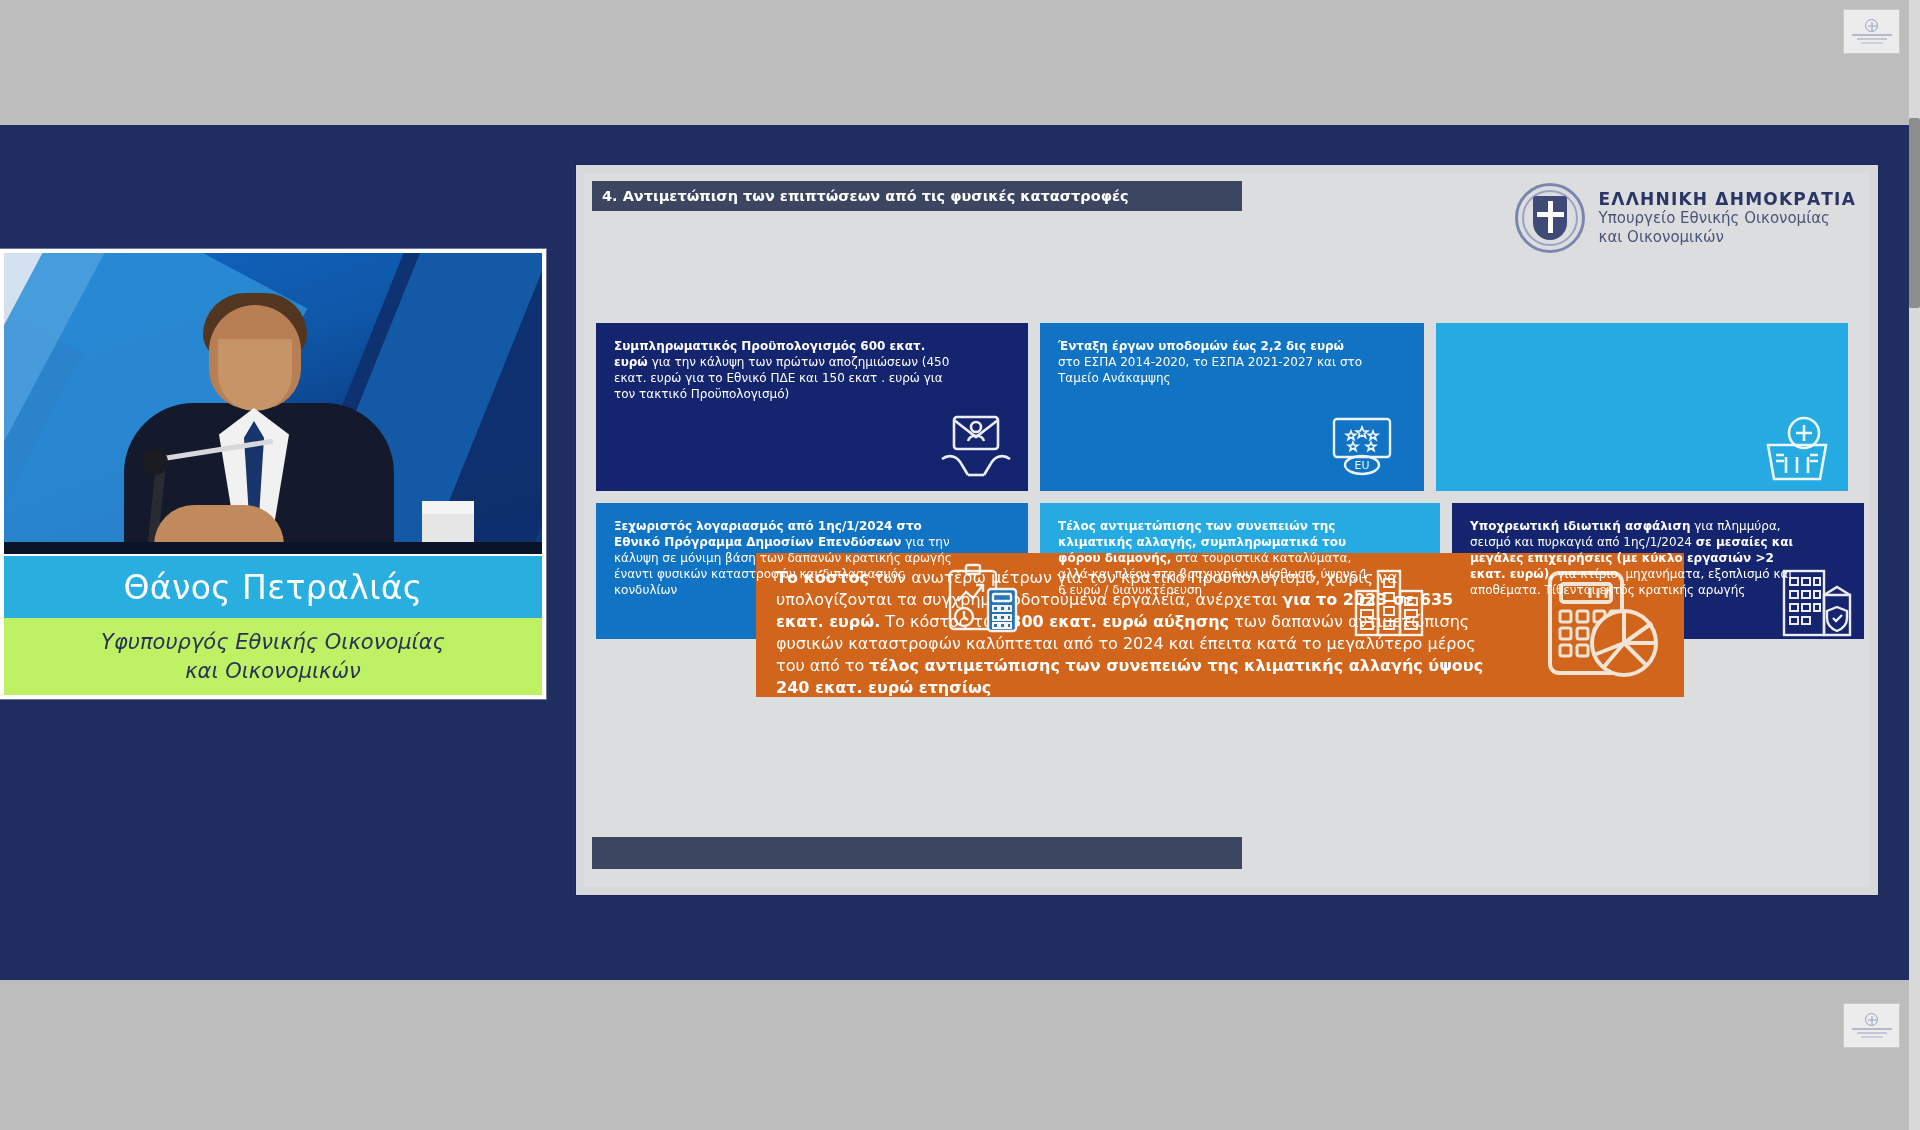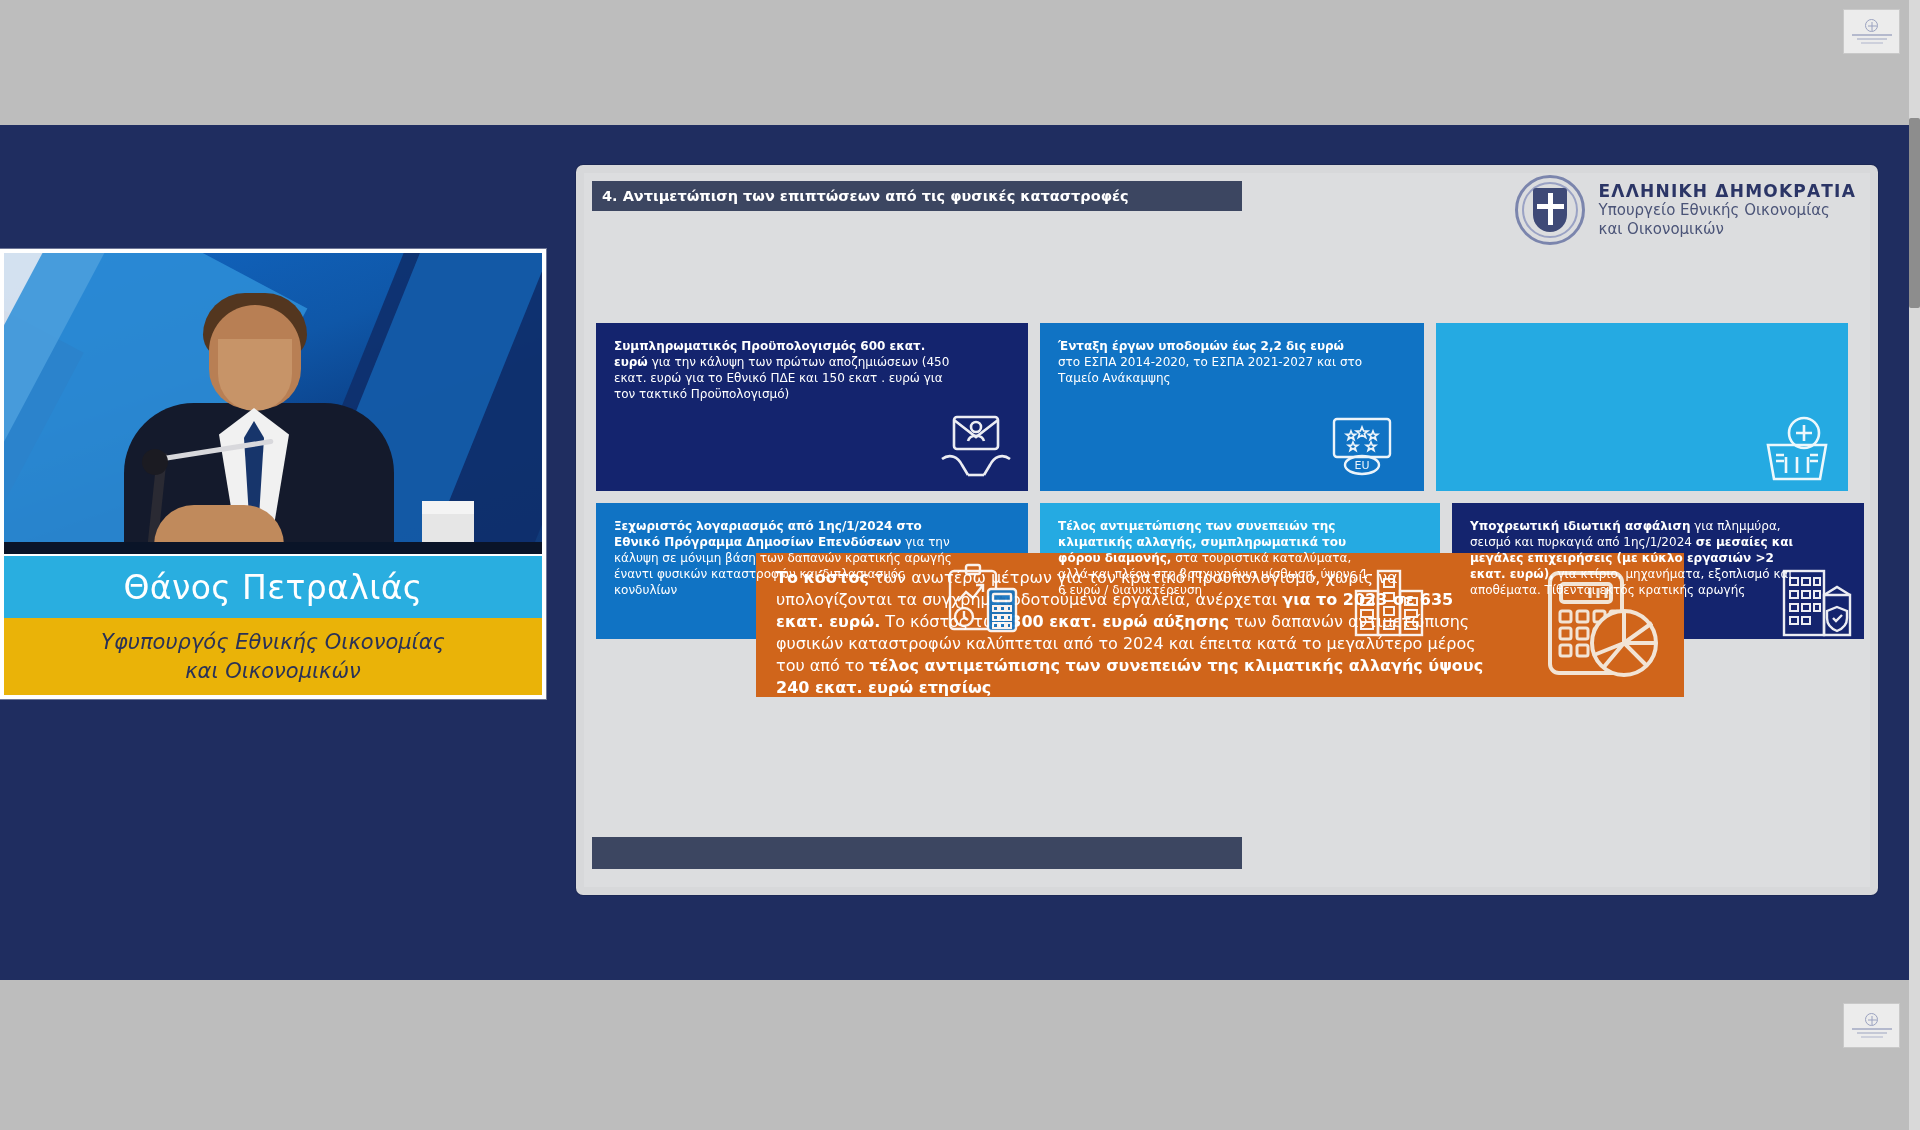--- a/index.html
+++ b/index.html
@@ -54,36 +54,36 @@
   .p-mic   { position:absolute; left:150px; top:195px; width:120px; height:5px; background:#d8d8dc; transform:rotate(-9deg); border-radius:3px;}
   .p-mic2  { position:absolute; left:138px; top:196px; width:26px; height:26px; background:#1b1b22; border-radius:50%;}
   .p-mic3  { position:absolute; left:148px; top:200px; width:10px; height:100px; background:#2a2a33; transform:rotate(6deg);}
   .p-cup   { position:absolute; left:418px; top:248px; width:52px; height:62px; background:#e6e6e6; border-radius:4px 4px 14px 14px;}
   .p-cupl  { position:absolute; left:418px; top:248px; width:52px; height:13px; background:#f4f4f4;}
   .p-tbl   { position:absolute; left:0; bottom:0; width:100%; height:12px; background:#0a1428;}
 
   .name-bar { position:absolute; left:4px; top:307px; width:538px; height:62px; background:#29aee0;
               display:flex; align-items:center; justify-content:center; }
   .name-bar span { color:#ffffff; font-size:33px; letter-spacing:.4px; }
-  .role-bar { position:absolute; left:4px; top:369px; width:538px; height:77px; background:#eab308;
+  .role-bar { position:absolute; left:4px; top:369px; width:538px; height:77px; background:#bef264;
               display:flex; flex-direction:column; align-items:center; justify-content:center; }
   .role-bar span { color:#2a3257; font-size:21px; font-style:italic; line-height:1.35; }
 
   
   .slide { position:absolute; left:576px; top:196px; width:1302px; height:730px;
-           background:#d7d8da; box-shadow:0 0 0 1px rgba(0,0,0,.12);border-radius:7px; }
+           background:#d7d8da; box-shadow:0 0 0 1px rgba(0,0,0,.12); }
   .slide-inner { position:absolute; left:8px; top:8px; width:1286px; height:714px; background:#dcdddf; }
 
   .sl-tab { position:absolute; left:8px; top:8px; width:650px; height:30px; background:#3c4661;
             display:flex; align-items:center; padding-left:10px; }
   .sl-tab span { color:#ffffff; font-size:14.5px; font-weight:bold; }
 
   .sl-bottombar { position:absolute; left:8px; top:664px; width:650px; height:32px; background:#3c4661; }
 
-  .sl-logo { position:absolute; right:14px; top:0; display:flex; align-items:center; gap:12px; }
+  .sl-logo { position:absolute; right:14px; top:8px; display:flex; align-items:center; gap:12px; }
   .sl-crest { width:74px; height:74px; position:relative; }
   .sl-crest .ring { position:absolute; inset:2px; border-radius:50%; border:3px solid #7b85ad; }
   .sl-crest .ring2{ position:absolute; inset:9px; border-radius:50%; border:2px solid #9aa2c4; }
   .sl-crest .shield { position:absolute; left:20px; top:15px; width:34px; height:44px; background:#3f4a77;
                       border-radius:3px 3px 17px 17px; }
   .sl-crest .cv { position:absolute; left:35px; top:20px; width:5px; height:32px; background:#ffffff; }
   .sl-crest .ch { position:absolute; left:24px; top:31px; width:27px; height:5px; background:#ffffff; }
   .sl-logo-text { display:flex; flex-direction:column; }
   .sl-logo-text .l1 { font-size:17px; font-weight:bold; color:#2b3566; letter-spacing:1.2px; }
   .sl-logo-text .l2 { font-size:15px; color:#4a5377; line-height:1.25; }

